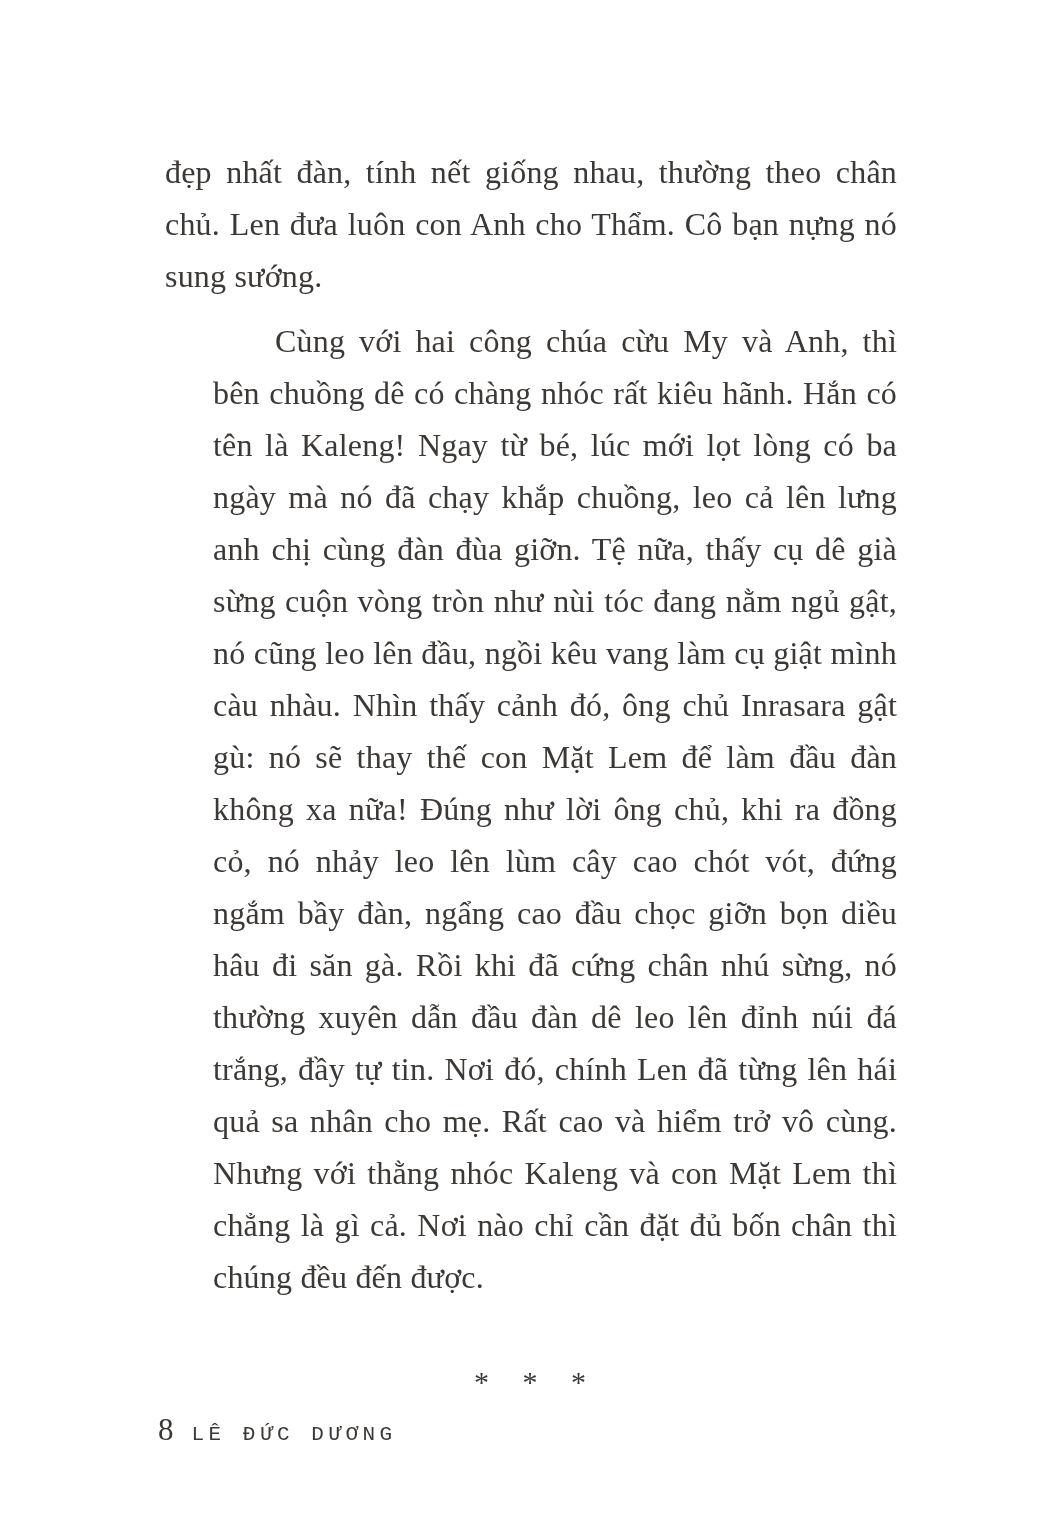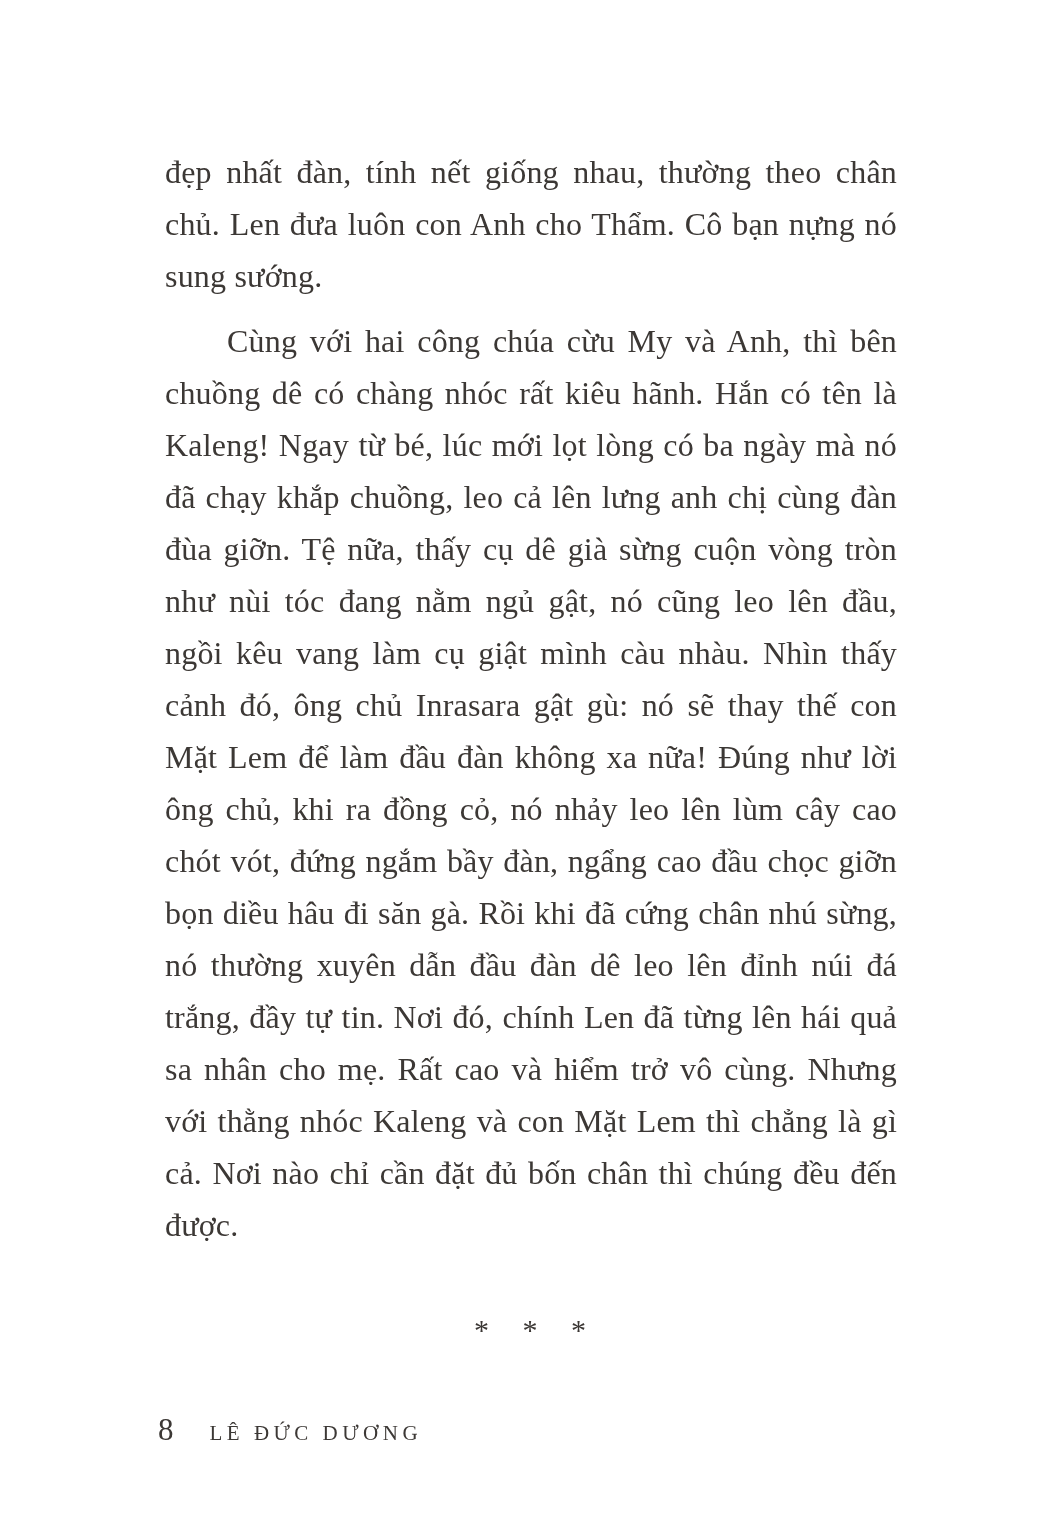--- a/index.html
+++ b/index.html
@@ -24,20 +24,21 @@
   }
   .text-block p {
     margin: 0;
     font-size: 32px;
     line-height: 52px;
     text-align: justify;
     letter-spacing: 0.2px;
   }
   .text-block p + p {
     margin-top: 13px;
+    margin-left: 48px;
   }
   .para-indent {
     text-indent: 62px;
   }
   .separator {
     margin-top: 62px;
     text-align: center;
     font-size: 30px;
     letter-spacing: 2px;
     word-spacing: 22px;
@@ -48,24 +49,25 @@
     left: 158px;
     top: 1412px;
     display: flex;
     align-items: baseline;
   }
   .page-number {
     font-size: 31px;
     color: #3c3835;
   }
   .author {
-    margin-left: 36px;
+    margin-left: 18px;
     font-size: 21px;
     letter-spacing: 4.5px;
     color: #3c3835;
+    font-family: Liberation Mono, monospace;
   }
 </style>
 </head>
 <body>
 
 <div class="page">
 
   <div class="text-block">
     <p>đẹp nhất đàn, tính nết giống nhau, thường theo chân chủ. Len đưa luôn con Anh cho Thẩm. Cô bạn nựng nó sung sướng.</p>
     <p class="para-indent">Cùng với hai công chúa cừu My và Anh, thì bên chuồng dê có chàng nhóc rất kiêu hãnh. Hắn có tên là Kaleng! Ngay từ bé, lúc mới lọt lòng có ba ngày mà nó đã chạy khắp chuồng, leo cả lên lưng anh chị cùng đàn đùa giỡn. Tệ nữa, thấy cụ dê già sừng cuộn vòng tròn như nùi tóc đang nằm ngủ gật, nó cũng leo lên đầu, ngồi kêu vang làm cụ giật mình càu nhàu. Nhìn thấy cảnh đó, ông chủ Inrasara gật gù: nó sẽ thay thế con Mặt Lem để làm đầu đàn không xa nữa! Đúng như lời ông chủ, khi ra đồng cỏ, nó nhảy leo lên lùm cây cao chót vót, đứng ngắm bầy đàn, ngẩng cao đầu chọc giỡn bọn diều hâu đi săn gà. Rồi khi đã cứng chân nhú sừng, nó thường xuyên dẫn đầu đàn dê leo lên đỉnh núi đá trắng, đầy tự tin. Nơi đó, chính Len đã từng lên hái quả sa nhân cho mẹ. Rất cao và hiểm trở vô cùng. Nhưng với thằng nhóc Kaleng và con Mặt Lem thì chẳng là gì cả. Nơi nào chỉ cần đặt đủ bốn chân thì chúng đều đến được.</p>

